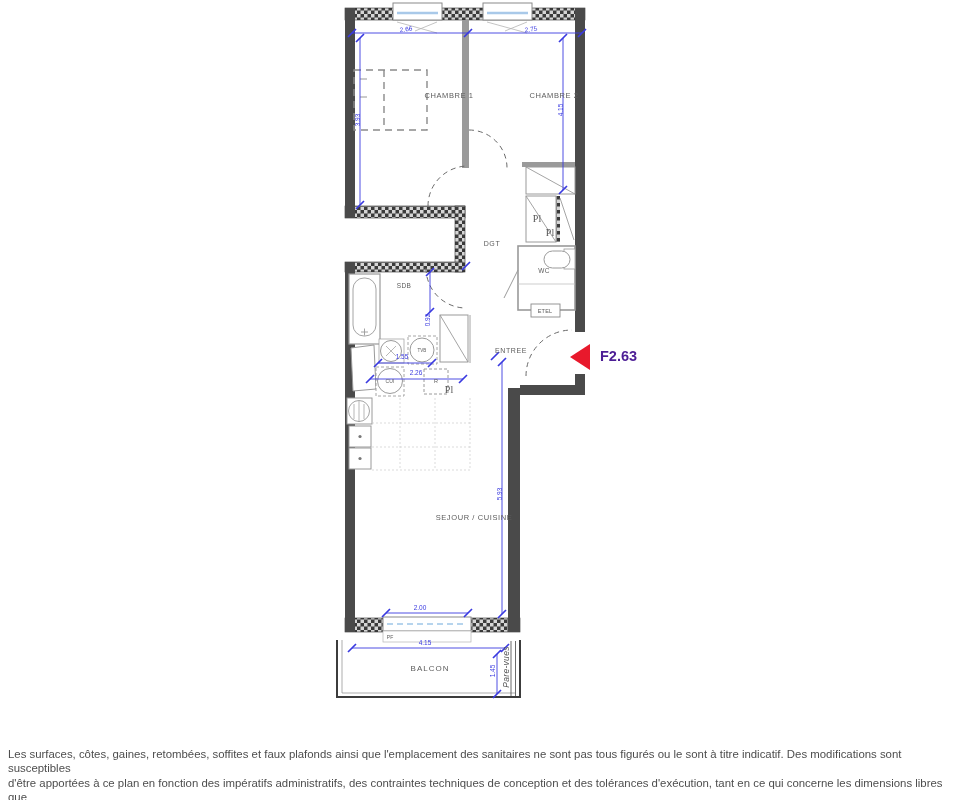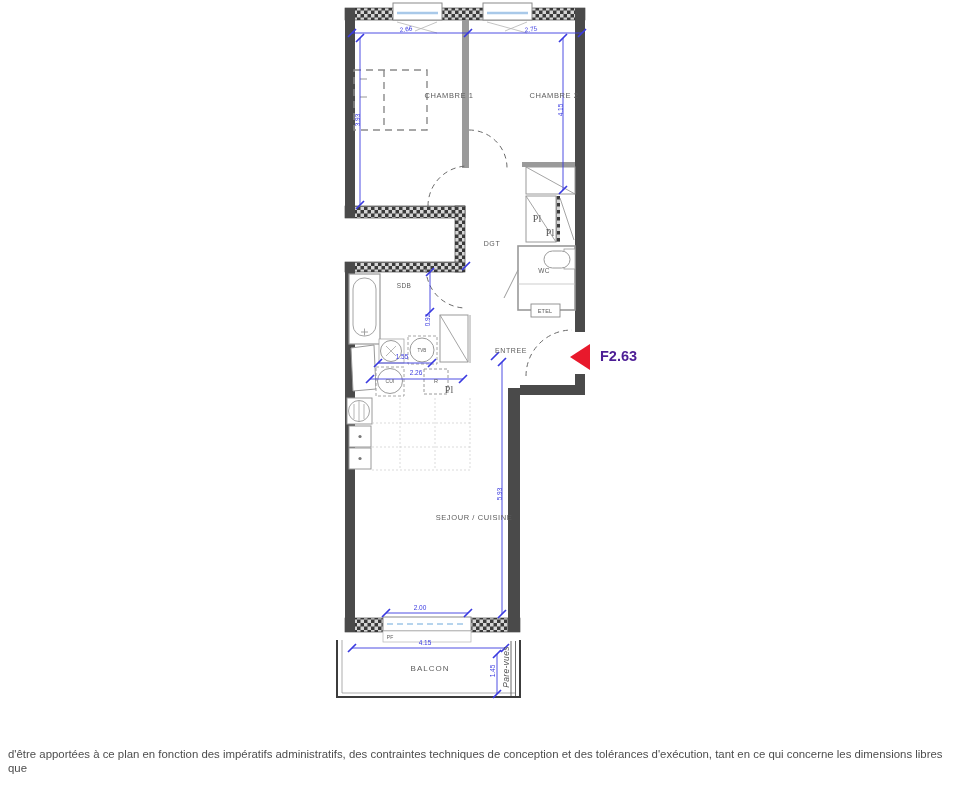--- a/index.html
+++ b/index.html
@@ -205,17 +205,18 @@
   <span class="dim" style="left:402px;top:356px;">1.55</span>
   <span class="dim" style="left:416px;top:372px;">2.26</span>
   <span class="dim rot90" style="left:499px;top:494px;">5.93</span>
   <span class="dim" style="left:420px;top:607px;">2.00</span>
   <span class="dim" style="left:425px;top:642px;">4.15</span>
   <span class="dim rot90" style="left:492px;top:671px;">1.45</span>
 
   <span id="unit-label">F2.63</span>
 
   <div id="footer">
+    <div>Les surfaces, côtes, gaines, retombées, soffites et faux plafonds ainsi que l'emplacement des sanitaires ne sont pas tous figurés ou le sont à titre indicatif. Des modifications sont susceptibles</div>
     <div>d'être apportées à ce plan en fonction des impératifs administratifs, des contraintes techniques de conception et des tolérances d'exécution, tant en ce qui concerne les dimensions libres que</div>
 
   </div>
 
 </div>
 
 </body></html>

